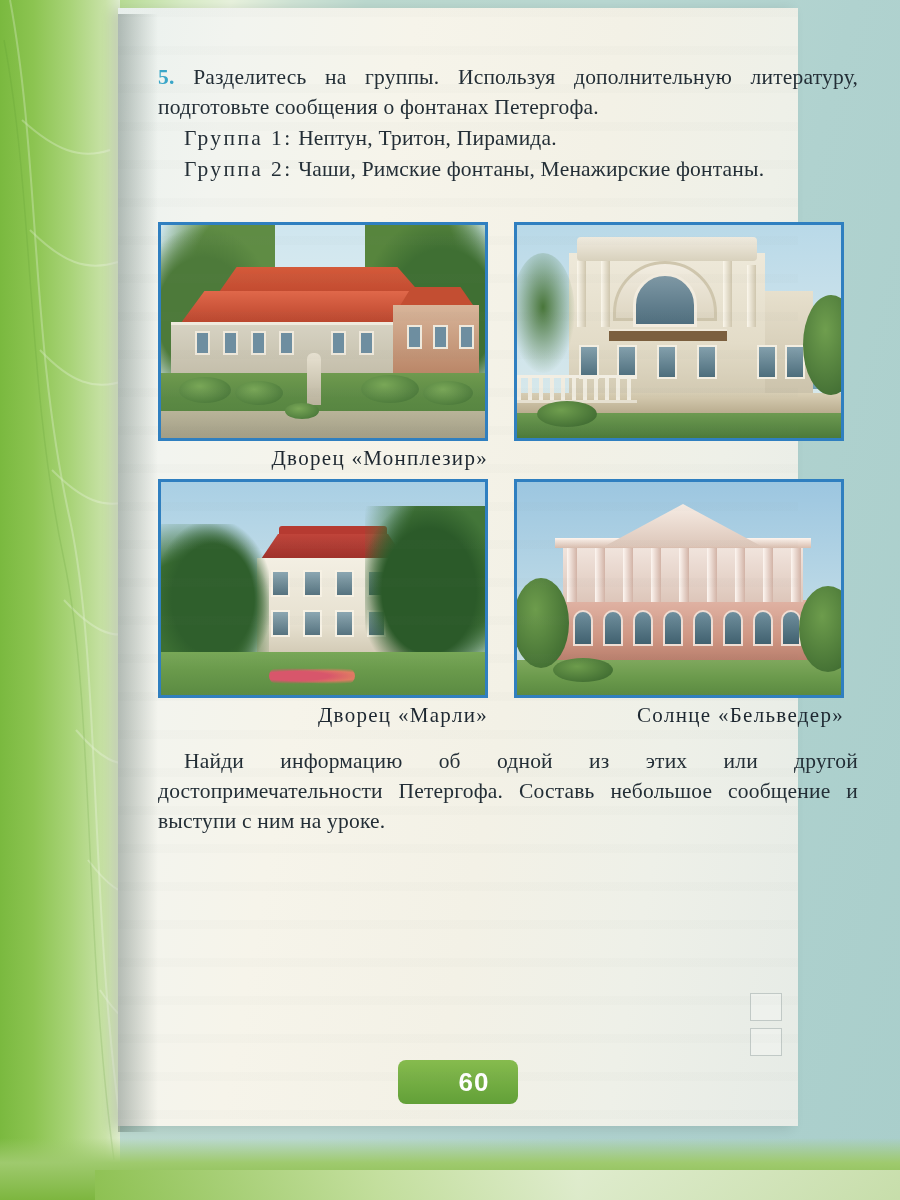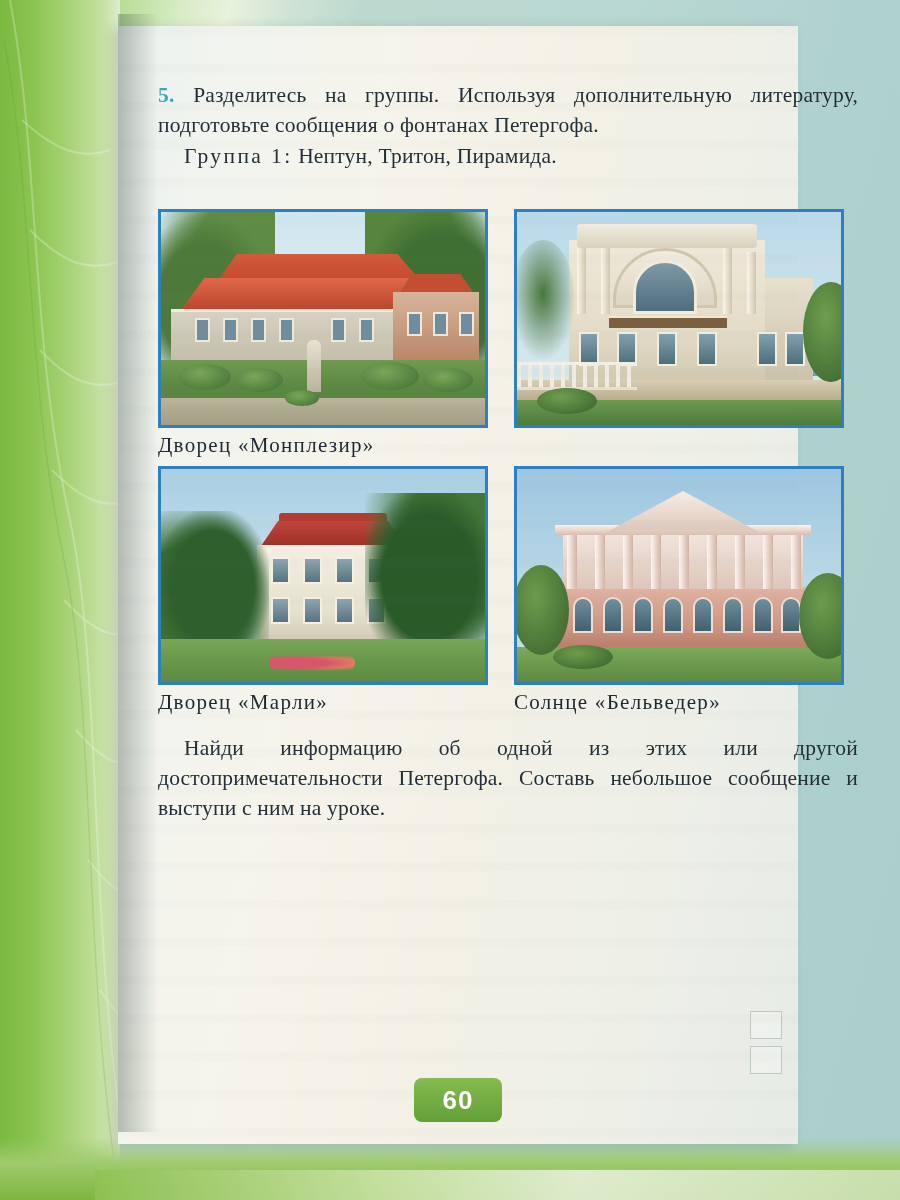--- a/index.html
+++ b/index.html
@@ -45,21 +45,21 @@
     left: 95px; right: 0; bottom: 0;
     height: 30px;
     background: linear-gradient(90deg,#8fc254 0%, #c9e2a5 35%, #e7f0d9 60%, #cfe2b6 100%);
     opacity:.9;
   }
 
   
   .paper {
     position: absolute;
     left: 118px;
-    top: 26px;
+    top: 8px;
     width: 680px;
     height: 1118px;
     background:
       linear-gradient(100deg, #eaf1ee 0%, #f2f4ef 14%, #f6f4ea 34%, #f3f1e6 58%, #eef0e8 78%, #e6ebe6 100%);
     box-shadow: -6px 2px 12px rgba(0,0,0,.12);
   }
   .paper:after {
     
     content: "";
     position: absolute;
@@ -120,21 +120,21 @@
   .photo-frame {
     width: 330px;
     height: 219px;
     border: 3px solid #2f7fc0;
     box-sizing: border-box;
     overflow: hidden;
     position: relative;
     background: #9cc6d8;
   }
   .caption {
-    text-align: left;
+    text-align: right;
     font-size: 21px;
     line-height: 34px;
     color: #1d2730;
     letter-spacing: 1.3px;
     white-space: nowrap;
   }
 
   
   .ph-sky {
     position: absolute; inset: 0;
@@ -346,20 +346,21 @@
   .page-number {
     width: 88px; height: 44px;
     background: linear-gradient(180deg,#86bb4e,#62a038);
     border-radius: 8px;
     color: #ffffff;
     font-size: 26px;
     font-weight: bold;
     display: flex; align-items: center; justify-content: center;
     letter-spacing: 1px;
     font-family: "Liberation Sans", sans-serif;
+    padding-left: 32px;
   }
 
   
   .bleed-box {
     position: absolute;
     right: 16px;
     width: 30px; height: 26px;
     border: 1px solid rgba(90,110,110,.30);
     background: rgba(255,255,255,.25);
   }
@@ -399,20 +400,24 @@
     <div class="content">
 
       <p>
         <span class="task-num">5.</span>
         <span>Разделитесь на группы. Используя дополнительную литературу, подготовьте сообщения о фонтанах Петергофа.</span>
       </p>
 
       <p class="group-line">
         <span class="group-label">Группа 1:</span>
         <span>Нептун, Тритон, Пирамида.</span>
+      </p>
+      <p class="group-line">
+        <span class="group-label">Группа 2:</span>
+        <span>Чаши, Римские фонтаны, Менажирские фонтаны.</span>
       </p>
 
       <div class="block-gap"></div>
 
 
       <div class="photo-grid">
 
         <div class="photo-cell">
           <div class="photo-frame">
             <div class="ph-sky"></div>

